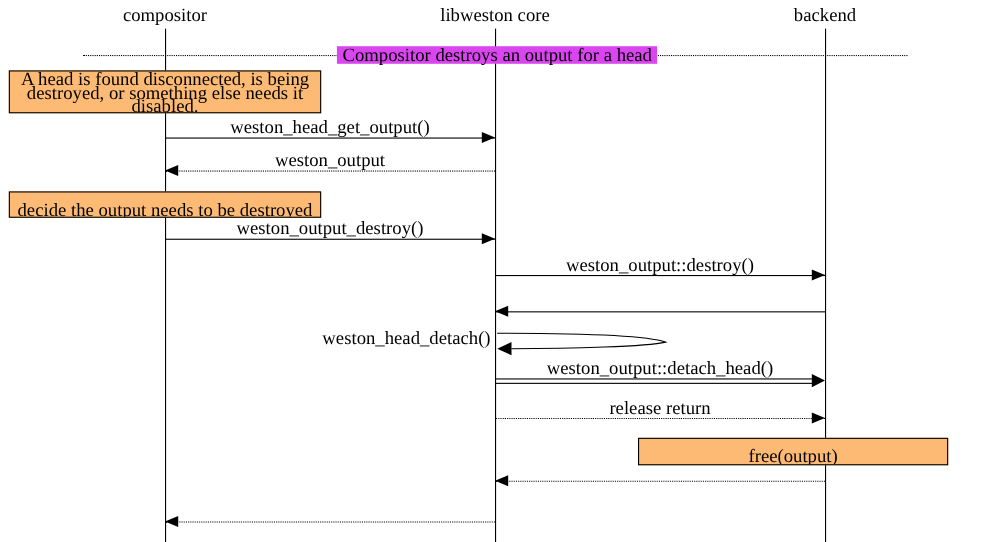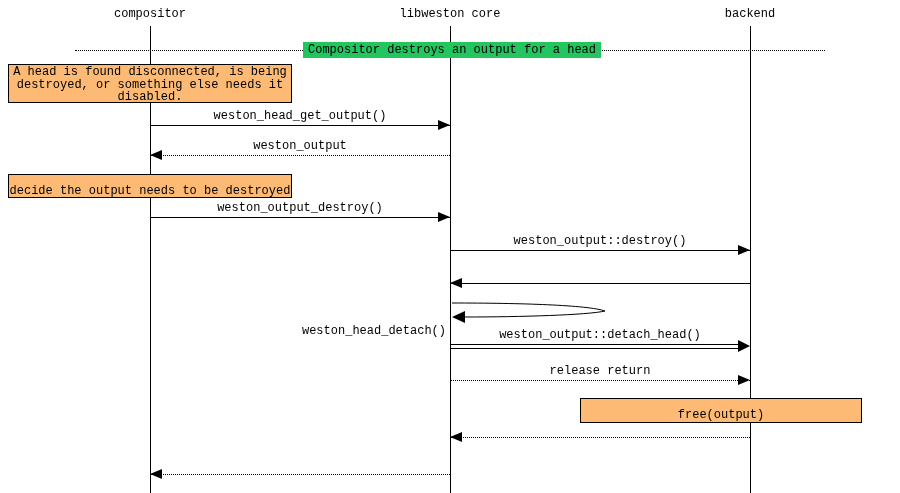--- a/index.html
+++ b/index.html
@@ -1,30 +1,30 @@
 <!DOCTYPE html>
 <html><head>
 <meta charset="utf-8">
 <style>
   html,body{margin:0;padding:0;background:#fff;}
   .diagram{
     position:relative;width:900px;height:493px;background:#fff;
-    font-family:Liberation Mono, monospace;
-    font-size:12px;color:#000;overflow:hidden;
+    font-family:Liberation Serif, serif;
+    font-size:17px;color:#000;overflow:hidden;
   }
   .actor{position:absolute;top:6px;width:200px;height:16px;line-height:16px;text-align:center;}
   .lifeline{position:absolute;top:26px;height:467px;width:1px;background:#000;}
   .divider-line{position:absolute;top:50px;left:75px;width:750px;height:0;border-top:1px dotted #000;}
   .divider-label{position:absolute;top:42px;left:452px;transform:translateX(-50%);
-    height:16px;line-height:16px;background:#22c55e;padding:0 5px;white-space:nowrap;}
+    height:16px;line-height:16px;background:#d946ef;padding:0 5px;white-space:nowrap;}
   .note{position:absolute;background:#fdba74;border:1px solid #000;text-align:center;
     line-height:12.5px;padding-top:1px;box-sizing:border-box;overflow:hidden;}
   .note2{line-height:20px;padding-top:6px;}
   .msg-label{position:absolute;height:16px;line-height:16px;text-align:center;white-space:nowrap;}
-  .msg-label.right{text-align:right;margin-top:23px;}
+  .msg-label.right{text-align:right;}
   .line{position:absolute;height:0;}
   .solid{border-top:1px solid #000;}
   .dotted{border-top:1px dotted #000;}
   .ah{position:absolute;width:0;height:0;}
   .ah-right{border-top:5px solid transparent;border-bottom:5px solid transparent;border-left:12px solid #000;}
   .ah-right.big{border-top-width:6px;border-bottom-width:6px;}
   .ah-left{border-top:5px solid transparent;border-bottom:5px solid transparent;border-right:12px solid #000;}
   .selfloop{position:absolute;left:450px;top:299px;}
 </style>
 </head>

